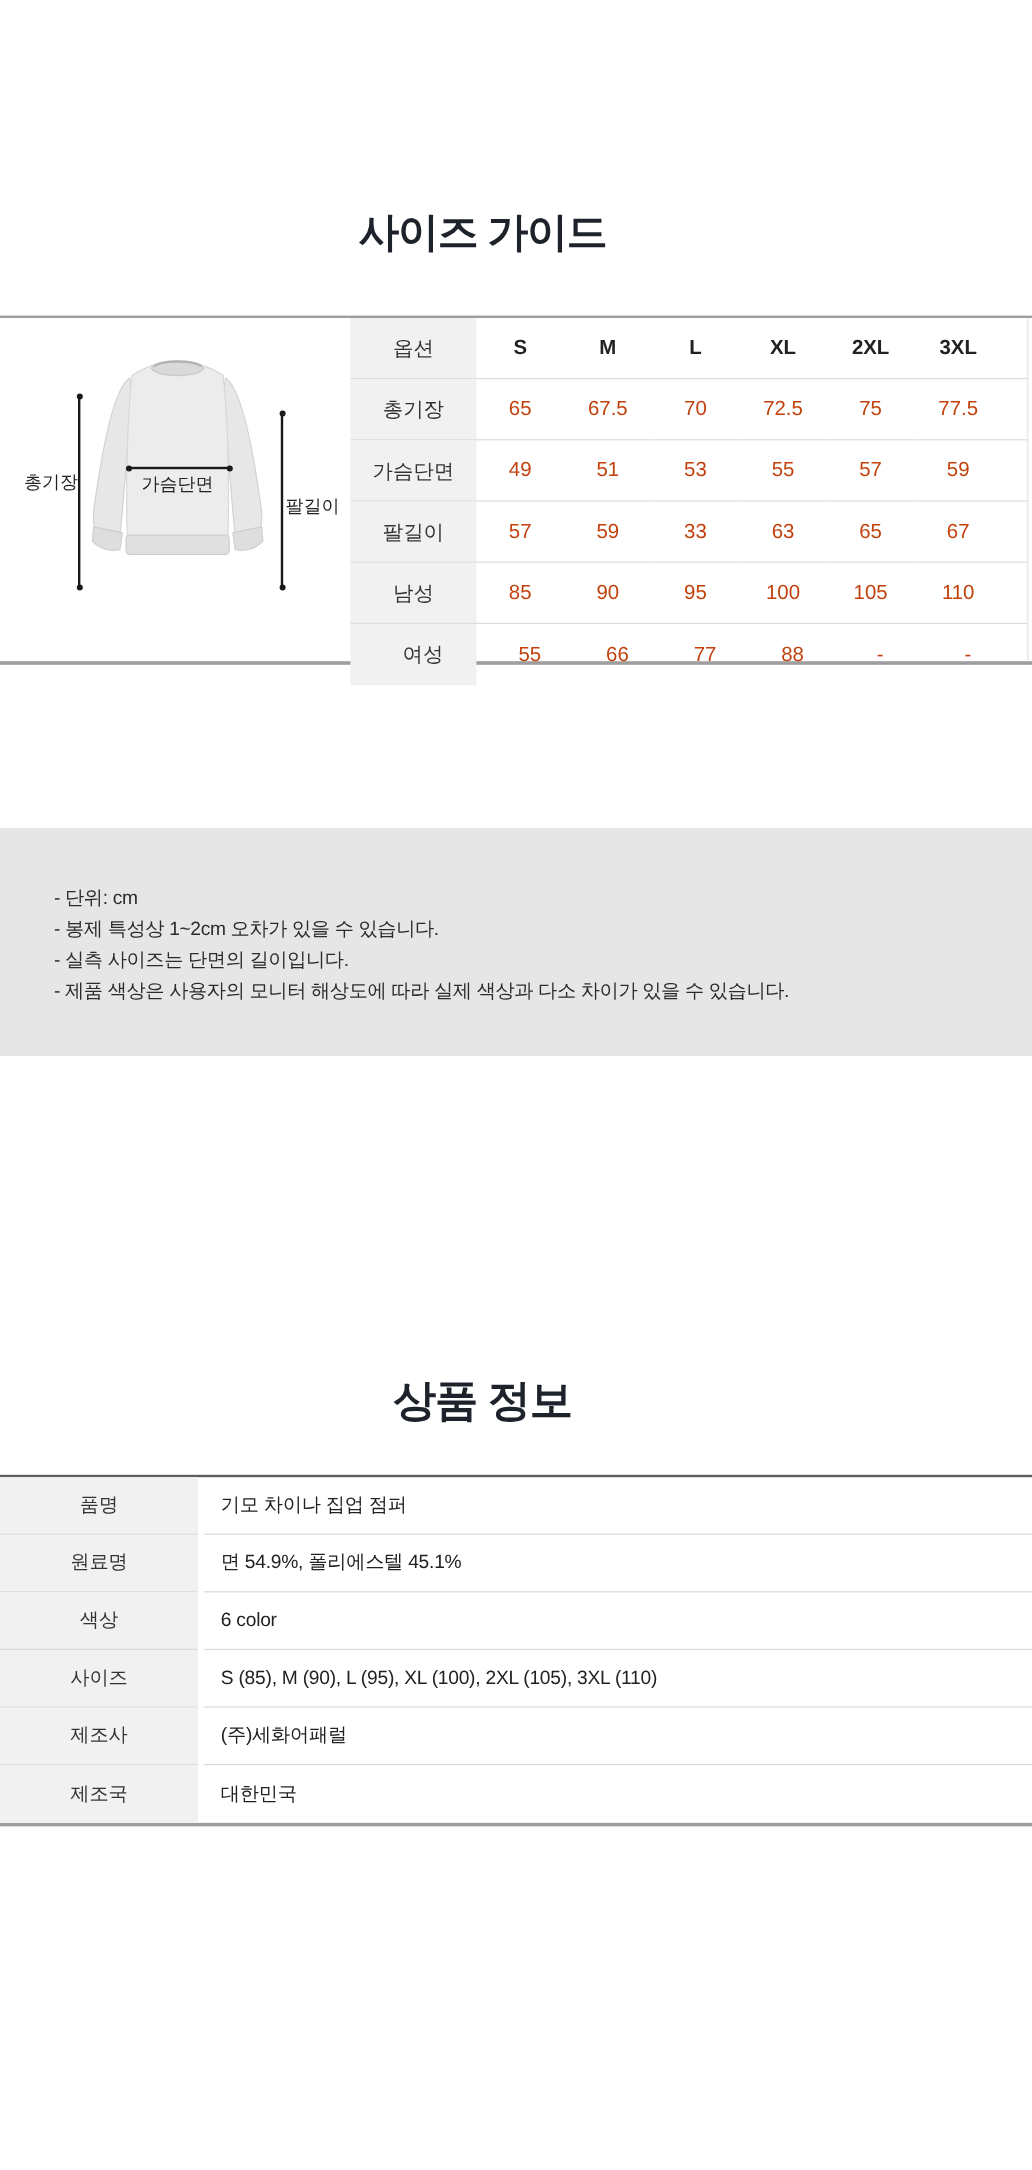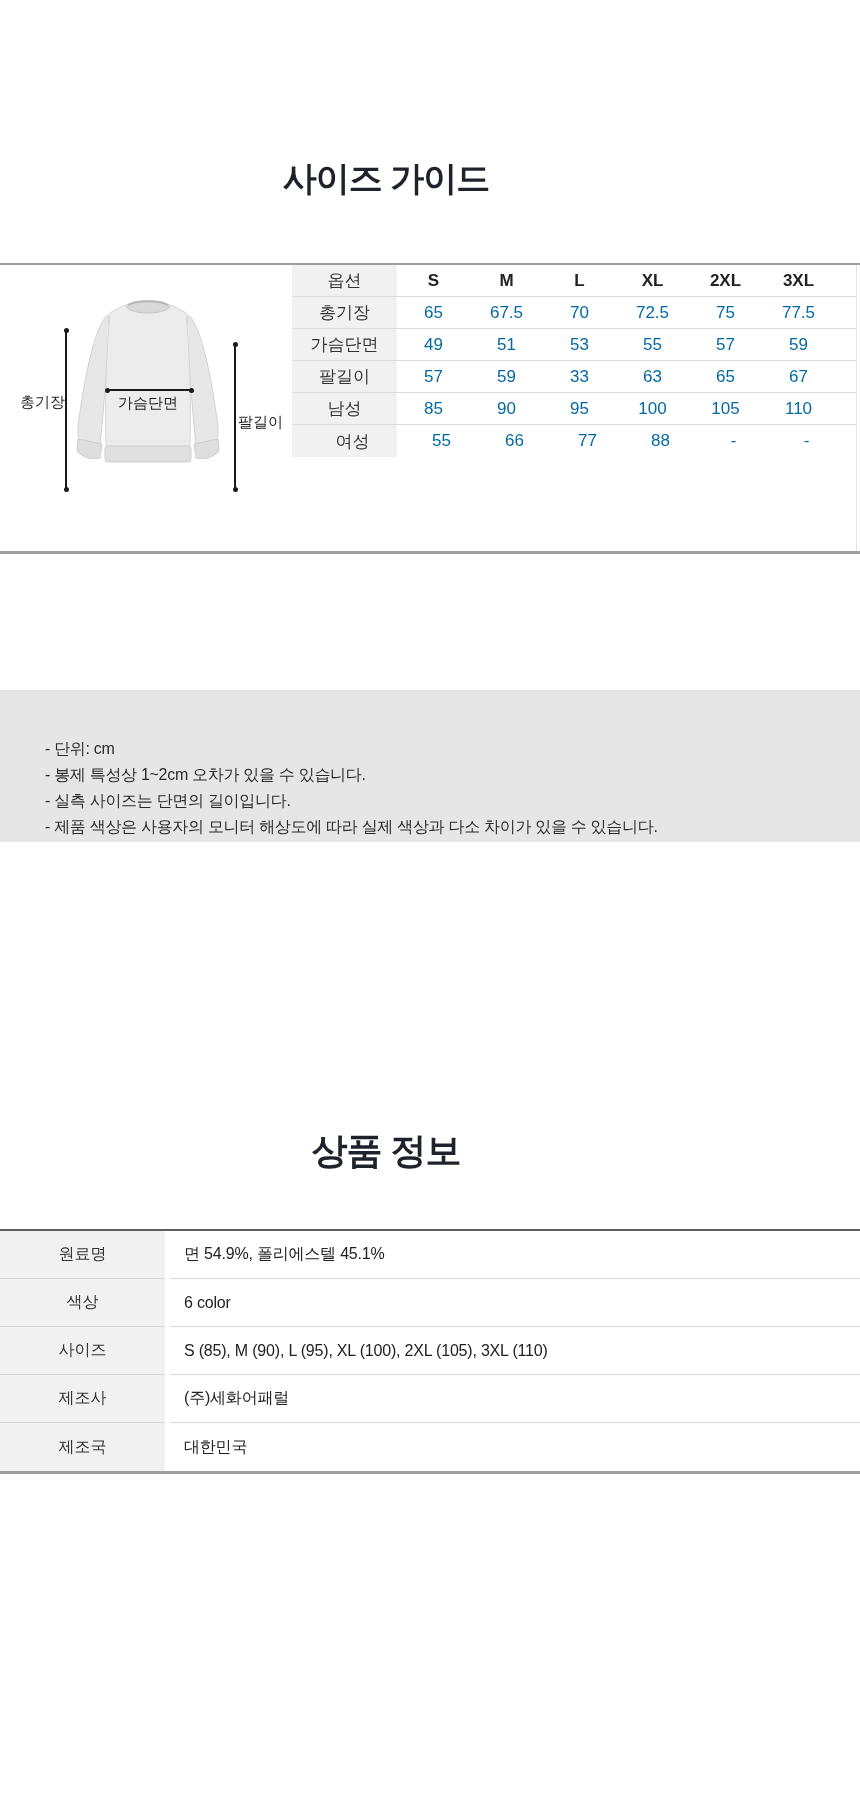--- a/index.html
+++ b/index.html
@@ -2,21 +2,21 @@
 <html><head>
 <meta charset="utf-8">
 <style>
   html,body{margin:0;padding:0;background:#ffffff;}
   #page{
     position:relative;width:860px;height:1808px;background:#ffffff;overflow:hidden;
     font-family:"Liberation Sans","DejaVu Sans",sans-serif;color:#333;
   }
   
   .big-title{
-    position:absolute;left:0;width:772px;text-align:center;margin:0;
+    position:absolute;left:0;width:772px;text-align:center;margin:16px;
     font-weight:700;color:#1d222b;letter-spacing:-1px;
   }
   #sg-title{top:156px;font-size:34px;line-height:44px;}
   #pi-title{top:1128px;font-size:36px;line-height:46px;}
 
   
   .sg-section{
     position:absolute;left:0;top:263px;width:860px;height:286px;
     border-top:2px solid #9e9e9e;border-bottom:3px solid #9e9e9e;
     box-sizing:content-box;
@@ -39,36 +39,36 @@
   .fig-label{position:absolute;font-size:15px;color:#222;white-space:nowrap;}
   #lab-total{left:20px;top:128px;}
   #lab-chest{left:113px;top:129px;width:70px;text-align:center;}
   #lab-sleeve{left:238px;top:148px;}
 
   
   .sg-table{
     position:absolute;left:292px;top:0;width:565px;height:286px;
     border-right:1px solid #e3e3e3;box-sizing:border-box;
   }
-  .sg-row{display:flex;height:32px;}
+  .sg-row{display:flex;height:51px;}
   .sg-cell{
     display:flex;align-items:center;justify-content:center;
     box-sizing:border-box;border-bottom:1px solid #dcdcdc;
-    font-size:17px;color:#0369a1;
+    font-size:17px;color:#c2410c;
   }
   .sg-row:last-child .sg-cell{border-bottom:none;padding-left:16px;}
   .sg-cell.lab{width:105px;background:#f1f1f1;color:#333;}
   .sg-cell.val{width:73px;}
   .sg-cell.fill{flex:1;}
   .sg-head .sg-cell{font-weight:700;color:#222;}
   .sg-head .sg-cell.lab{font-weight:400;color:#333;}
 
   
   .notice{
-    position:absolute;left:0;top:690px;width:860px;height:152px;
+    position:absolute;left:0;top:690px;width:860px;height:190px;
     background:#e6e6e6;box-sizing:border-box;padding:46px 45px 0 45px;
   }
   .notice p{margin:0;font-size:16px;line-height:26px;color:#2b2b2b;letter-spacing:-0.3px;}
 
   
   .pi-table{
     position:absolute;left:0;top:1229px;width:860px;
     border-top:2px solid #5f5f5f;border-bottom:3px solid #9e9e9e;
   }
   .pi-row{display:flex;height:48px;}
@@ -185,20 +185,25 @@
     <p>- 단위: cm</p>
     <p>- 봉제 특성상 1~2cm 오차가 있을 수 있습니다.</p>
     <p>- 실측 사이즈는 단면의 길이입니다.</p>
     <p>- 제품 색상은 사용자의 모니터 해상도에 따라 실제 색상과 다소 차이가 있을 수 있습니다.</p>
   </div>
 
   <h2 id="pi-title" class="big-title">상품 정보</h2>
 
   <div class="pi-table">
     <div class="pi-row">
+      <div class="pi-label">품명</div>
+      <div class="pi-gap"></div>
+      <div class="pi-value">기모 차이나 집업 점퍼</div>
+    </div>
+    <div class="pi-row">
       <div class="pi-label">원료명</div>
       <div class="pi-gap"></div>
       <div class="pi-value">면 54.9%, 폴리에스텔 45.1%</div>
     </div>
     <div class="pi-row">
       <div class="pi-label">색상</div>
       <div class="pi-gap"></div>
       <div class="pi-value">6 color</div>
     </div>
     <div class="pi-row">

